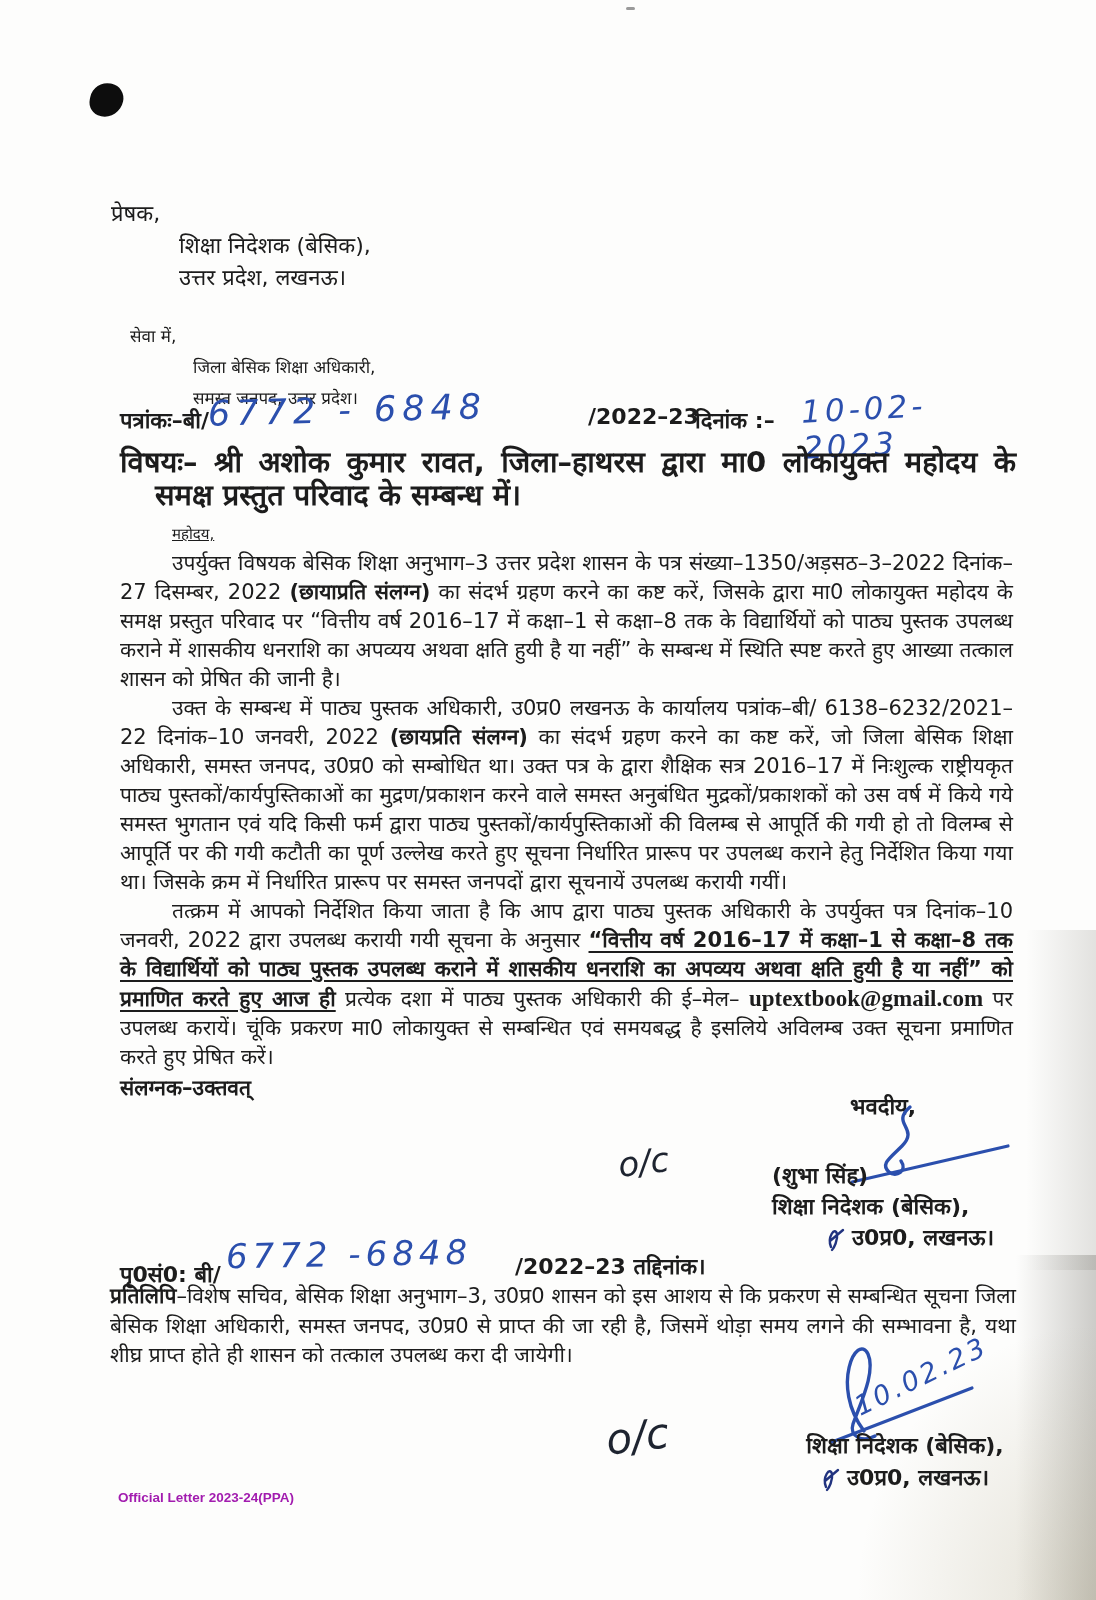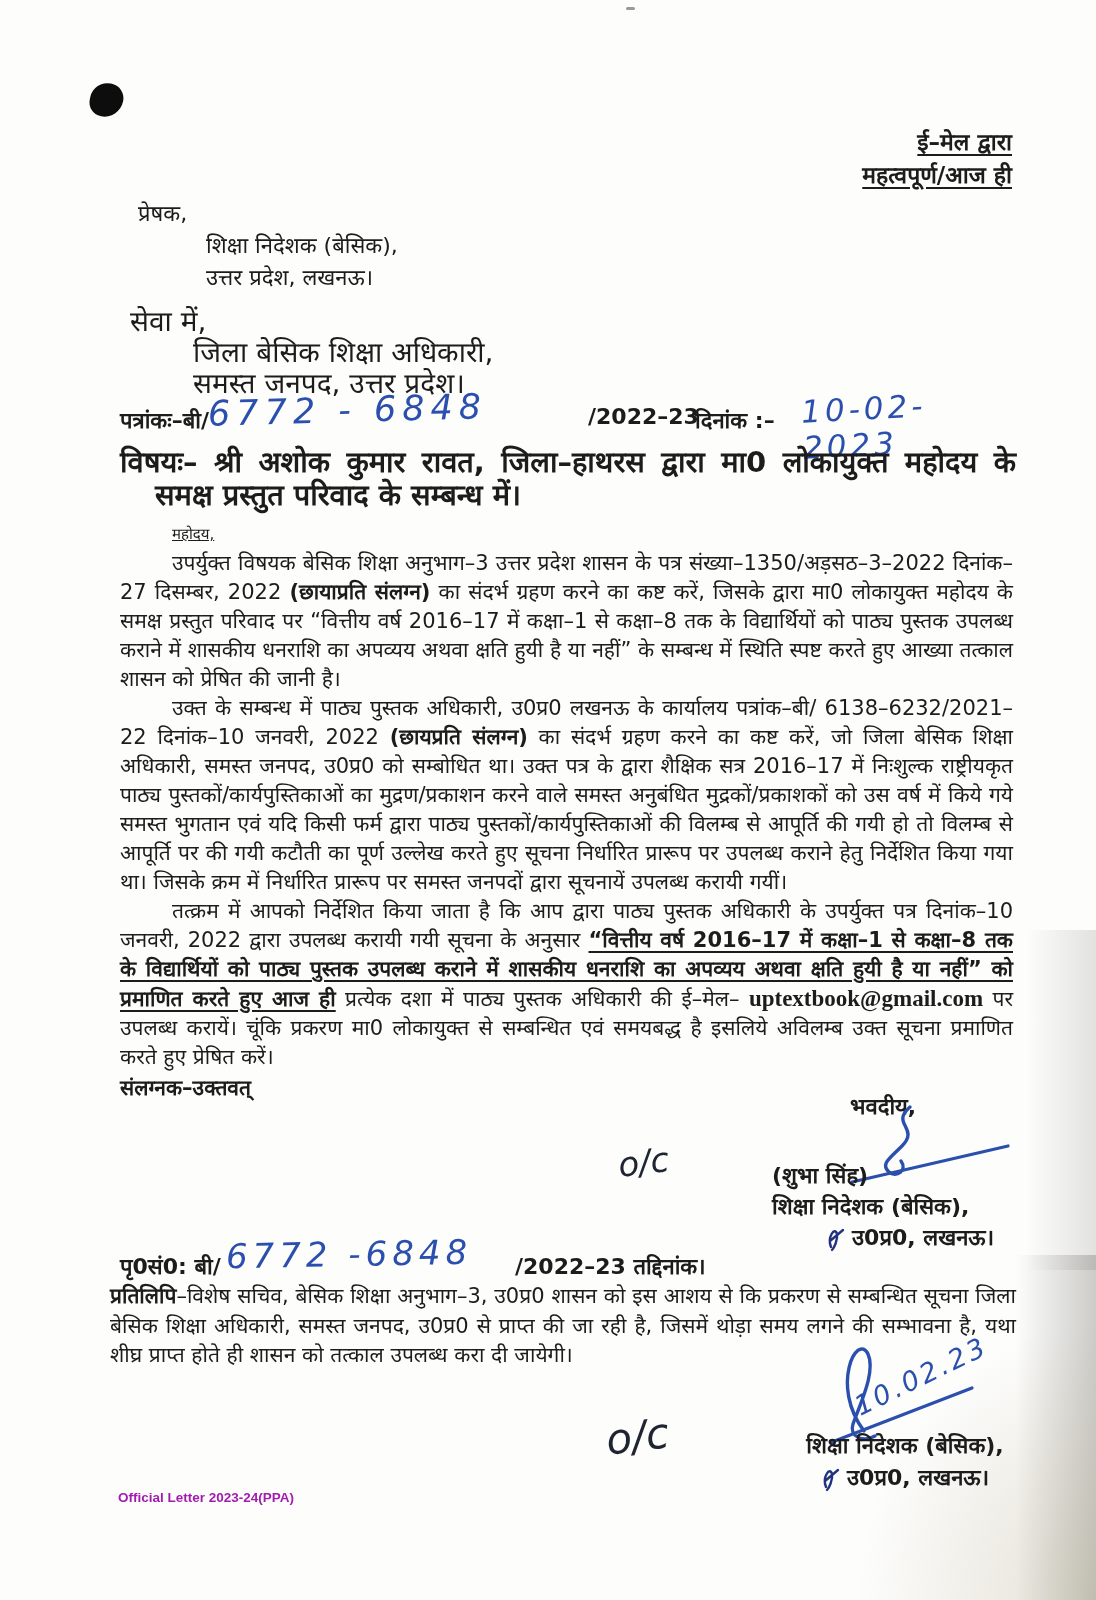--- a/index.html
+++ b/index.html
@@ -18,23 +18,23 @@
   .shade-right-b { position:absolute; right:0; top:1255px; width:80px; height:345px;
     background:linear-gradient(to right, rgba(0,0,0,0), rgba(110,108,100,0.34)); }
   .shade-corner { position:absolute; right:0; bottom:0; width:260px; height:300px;
     background:radial-gradient(ellipse at 100% 100%, rgba(165,155,120,0.30), rgba(165,155,120,0) 65%); }
 
   
   .hdr-right { position:absolute; right:84px; top:126px; text-align:right;
     font-weight:bold; font-size:23px; line-height:33px; }
   .hdr-right span { text-decoration:underline; text-underline-offset:4px; }
 
-  .sender { position:absolute; left:138px; top:198px; font-size:22px; line-height:32px; }
+  .sender { position:absolute; left:111px; top:198px; font-size:22px; line-height:32px; }
   .sender .ind { padding-left:68px; }
-  .recipient { position:absolute; left:130px; top:306px; font-size:28px; line-height:31px; }
+  .recipient { position:absolute; left:130px; top:321px; font-size:17px; line-height:31px; }
   .recipient .ind { padding-left:63px; }
 
   .ref-row { position:absolute; left:120px; top:394px; width:900px; height:56px; }
   .ref-row .pr { position:absolute; font-weight:bold; font-size:22px; top:10px; }
   .ref-prefix { left:0; }
   .ref-suffix { left:468px; }
   .ref-datelabel { left:575px; }
   .hw { color:#2b4fad; font-style:italic; }
   .hw-refnum { position:absolute; left:88px; top:-4px; font-size:35px; letter-spacing:6px;
     transform:rotate(-1.5deg); }
@@ -61,21 +61,21 @@
   .sig1-block { position:absolute; right:48px; top:1160px; width:276px; text-align:left;
     font-weight:bold; font-size:22px; line-height:31px; }
   .org-line { display:flex; align-items:center; justify-content:center; gap:6px; }
 
   .oc { position:absolute; color:#1e2430; font-style:italic; transform:rotate(-7deg); }
   .oc1 { left:618px; top:1142px; font-size:34px; }
   .oc2 { left:606px; top:1412px; font-size:42px; }
 
   .endorse-row { position:absolute; left:120px; top:1238px; width:900px; height:56px; }
   .endorse-row .pr { position:absolute; font-weight:bold; font-size:22px; top:12px; }
-  .end-prefix { left:0; }
+  .end-prefix { left:0;margin-top:8px; }
   .end-suffix { left:395px; }
   .hw-endnum { position:absolute; left:106px; top:-4px; font-size:34px; letter-spacing:5px;
     transform:rotate(-1deg); }
 
   .copy-para { position:absolute; left:110px; top:1282px; width:906px;
     font-size:21px; line-height:29.5px; text-align:justify; }
 
   .sig2-svg { position:absolute; left:812px; top:1326px; }
   .hw-sigdate { position:absolute; left:856px; top:1392px; font-size:27px; letter-spacing:3px;
     transform:rotate(-26deg); transform-origin:left center; }
@@ -89,24 +89,20 @@
 <body>
 
 <div class="page">
 
   <div class="punch-dot"></div>
   <div class="top-speck"></div>
   <div class="shade-right-a"></div>
   <div class="shade-right-b"></div>
   <div class="shade-corner"></div>
 
-  <div class="hdr-right">
-    <div><span>ई–मेल द्वारा</span></div>
-    <div><span>महत्वपूर्ण/आज ही</span></div>
-  </div>
 
   <div class="sender">
     <div>प्रेषक,</div>
     <div class="ind">शिक्षा निदेशक (बेसिक),</div>
     <div class="ind">उत्तर प्रदेश, लखनऊ।</div>
   </div>
 
   <div class="recipient">
     <div>सेवा में,</div>
     <div class="ind">जिला बेसिक शिक्षा अधिकारी,</div>

